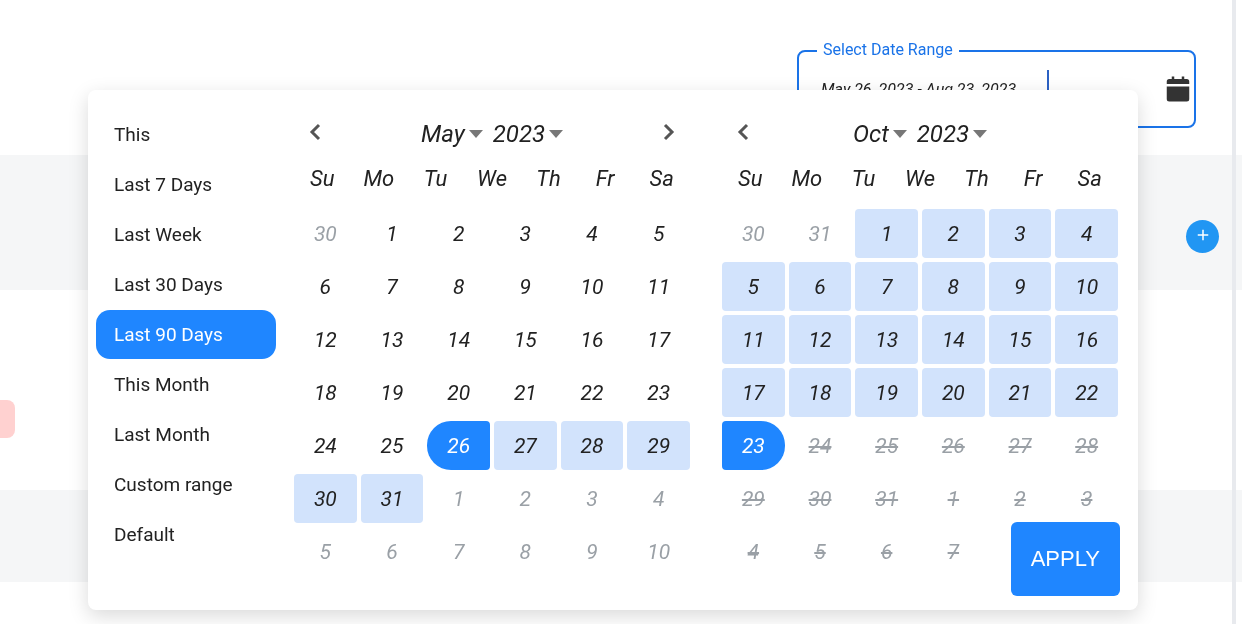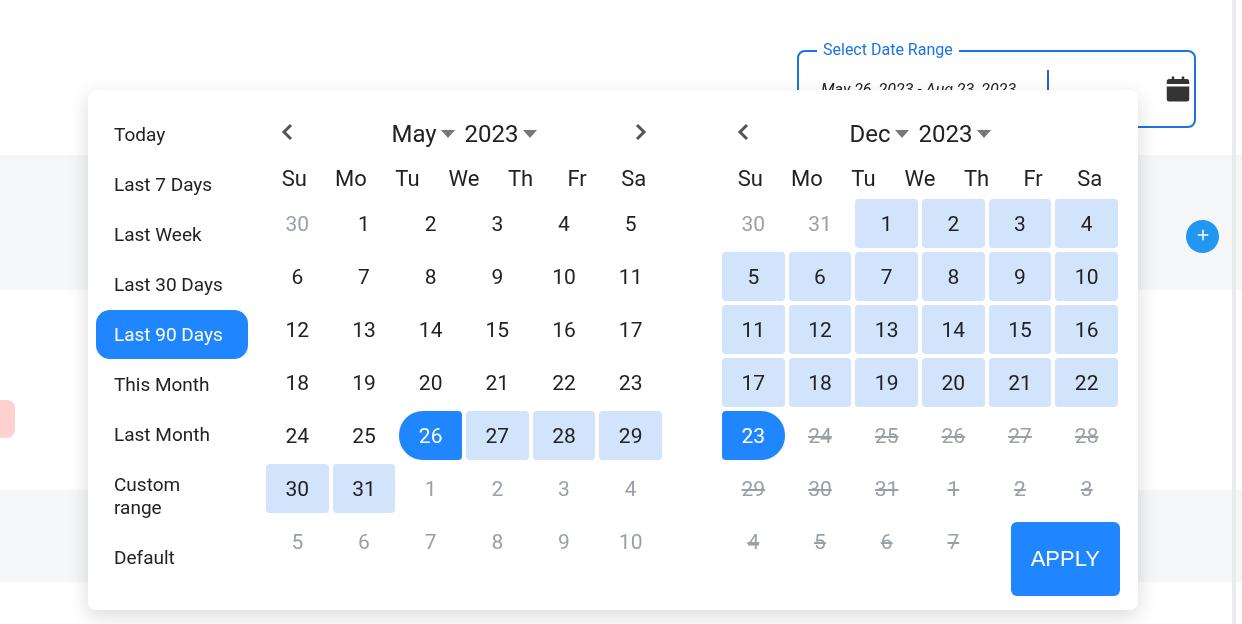--- a/index.html
+++ b/index.html
@@ -26,30 +26,30 @@
   .fab { position:absolute; top:220px; left:1186px; width:33px; height:33px; border-radius:50%; background:#2196f3; display:flex; align-items:center; justify-content:center; color:#fff; }
   .fab svg { width:18px; height:18px; }
 
   
   .popover { position:absolute; top:90px; left:88px; width:1050px; height:520px; background:#fff; border-radius:8px; box-shadow:0 6px 20px rgba(0,0,0,.15); display:flex; overflow:hidden; }
   .presets { width:206px; padding:20px 0; }
   .preset { padding:13px 18px; font-size:19px; color:#222; cursor:pointer; border-radius:6px; margin:0 8px 1px 8px; }
   .preset.active { background:#1f86ff; color:#fff;border-radius:14px; }
 
   .calwrap { flex:1; position:relative; padding:22px 20px 10px 10px; }
-  .cals { display:flex; gap:60px; }
+  .cals { display:flex; gap:32px;font-style:italic; }
   .cal { width:396px; }
   .calhead { display:flex; align-items:center; justify-content:center; gap:10px; position:relative; height:44px; margin-bottom:10px; }
   .navbtn { width:32px; height:32px; display:flex; align-items:center; justify-content:center; cursor:pointer; color:#555; }
   .navbtn.left { position:absolute; left:6px; }
   .navbtn.right { position:absolute; right:6px; }
   .mysel { font-size:24px; color:#222; display:flex; align-items:center; gap:4px; cursor:pointer; }
   .mysel .tri { width:0; height:0; border-left:7px solid transparent; border-right:7px solid transparent; border-top:8px solid #777; }
 
-  .dow { display:grid; grid-template-columns:repeat(7,1fr); text-align:center; font-size:22px; color:#222; margin-bottom:8px; }
+  .dow { display:grid; grid-template-columns:repeat(7,1fr); text-align:center; font-size:22px; color:#222; margin-bottom:18px; }
   .grid { display:grid; grid-template-columns:repeat(6,1fr); grid-auto-rows:49px; gap:4px; }
   .day { display:flex; align-items:center; justify-content:center; font-size:21px; color:#222; border-radius:4px; cursor:pointer; }
   .day.out { color:#9aa0a6; cursor:default; }
   .day.disabled { color:#9aa0a6; text-decoration:line-through; cursor:default; }
   .day.inrange { background:#d2e3fc; border-radius:4px; }
   .day.start { background:#1f86ff; color:#fff; border-radius:24px 4px 4px 24px; }
   .day.end { background:#1f86ff; color:#fff; border-radius:4px 24px 24px 4px; }
 
   .apply { position:absolute; bottom:14px; right:18px; background:#1f86ff; color:#fff; border:none; border-radius:6px; font-size:22px; padding:24px 20px; cursor:pointer; }
 </style>
@@ -75,21 +75,21 @@
   <div class="fab">
     <span>
       <svg viewBox="0 0 24 24" fill="currentColor">
           <path d="M11 5h2v6h6v2h-6v6h-2v-6H5v-2h6z"></path>
         </svg>
     </span>
   </div>
 
   <div class="popover">
     <div class="presets" id="preset-list">
-        <div class="preset">Today</div>
+        <div class="preset">This</div>
         <div class="preset">Last 7 Days</div>
         <div class="preset">Last Week</div>
         <div class="preset">Last 30 Days</div>
         <div class="preset active">Last 90 Days</div>
         <div class="preset">This Month</div>
         <div class="preset">Last Month</div>
         <div class="preset">Custom range</div>
         <div class="preset">Default</div>
       </div>
     <div class="calwrap">
@@ -178,21 +178,21 @@
         <div class="cal">
           <div class="calhead">
             <div class="navbtn left">
               <span>
                 <svg viewBox="0 0 24 24" width="24" height="24" fill="none" stroke="currentColor" stroke-width="3">
                     <polyline points="15 5 8 12 15 19"></polyline>
                   </svg>
               </span>
             </div>
             <div class="mysel">
-              <span>Dec</span>
+              <span>Oct</span>
               <span class="tri"></span>
             </div>
             <div class="mysel">
               <span>2023</span>
               <span class="tri"></span>
             </div>
           </div>
           <div class="dow" id="dow-1">
               <div>Su</div>
               <div>Mo</div>

